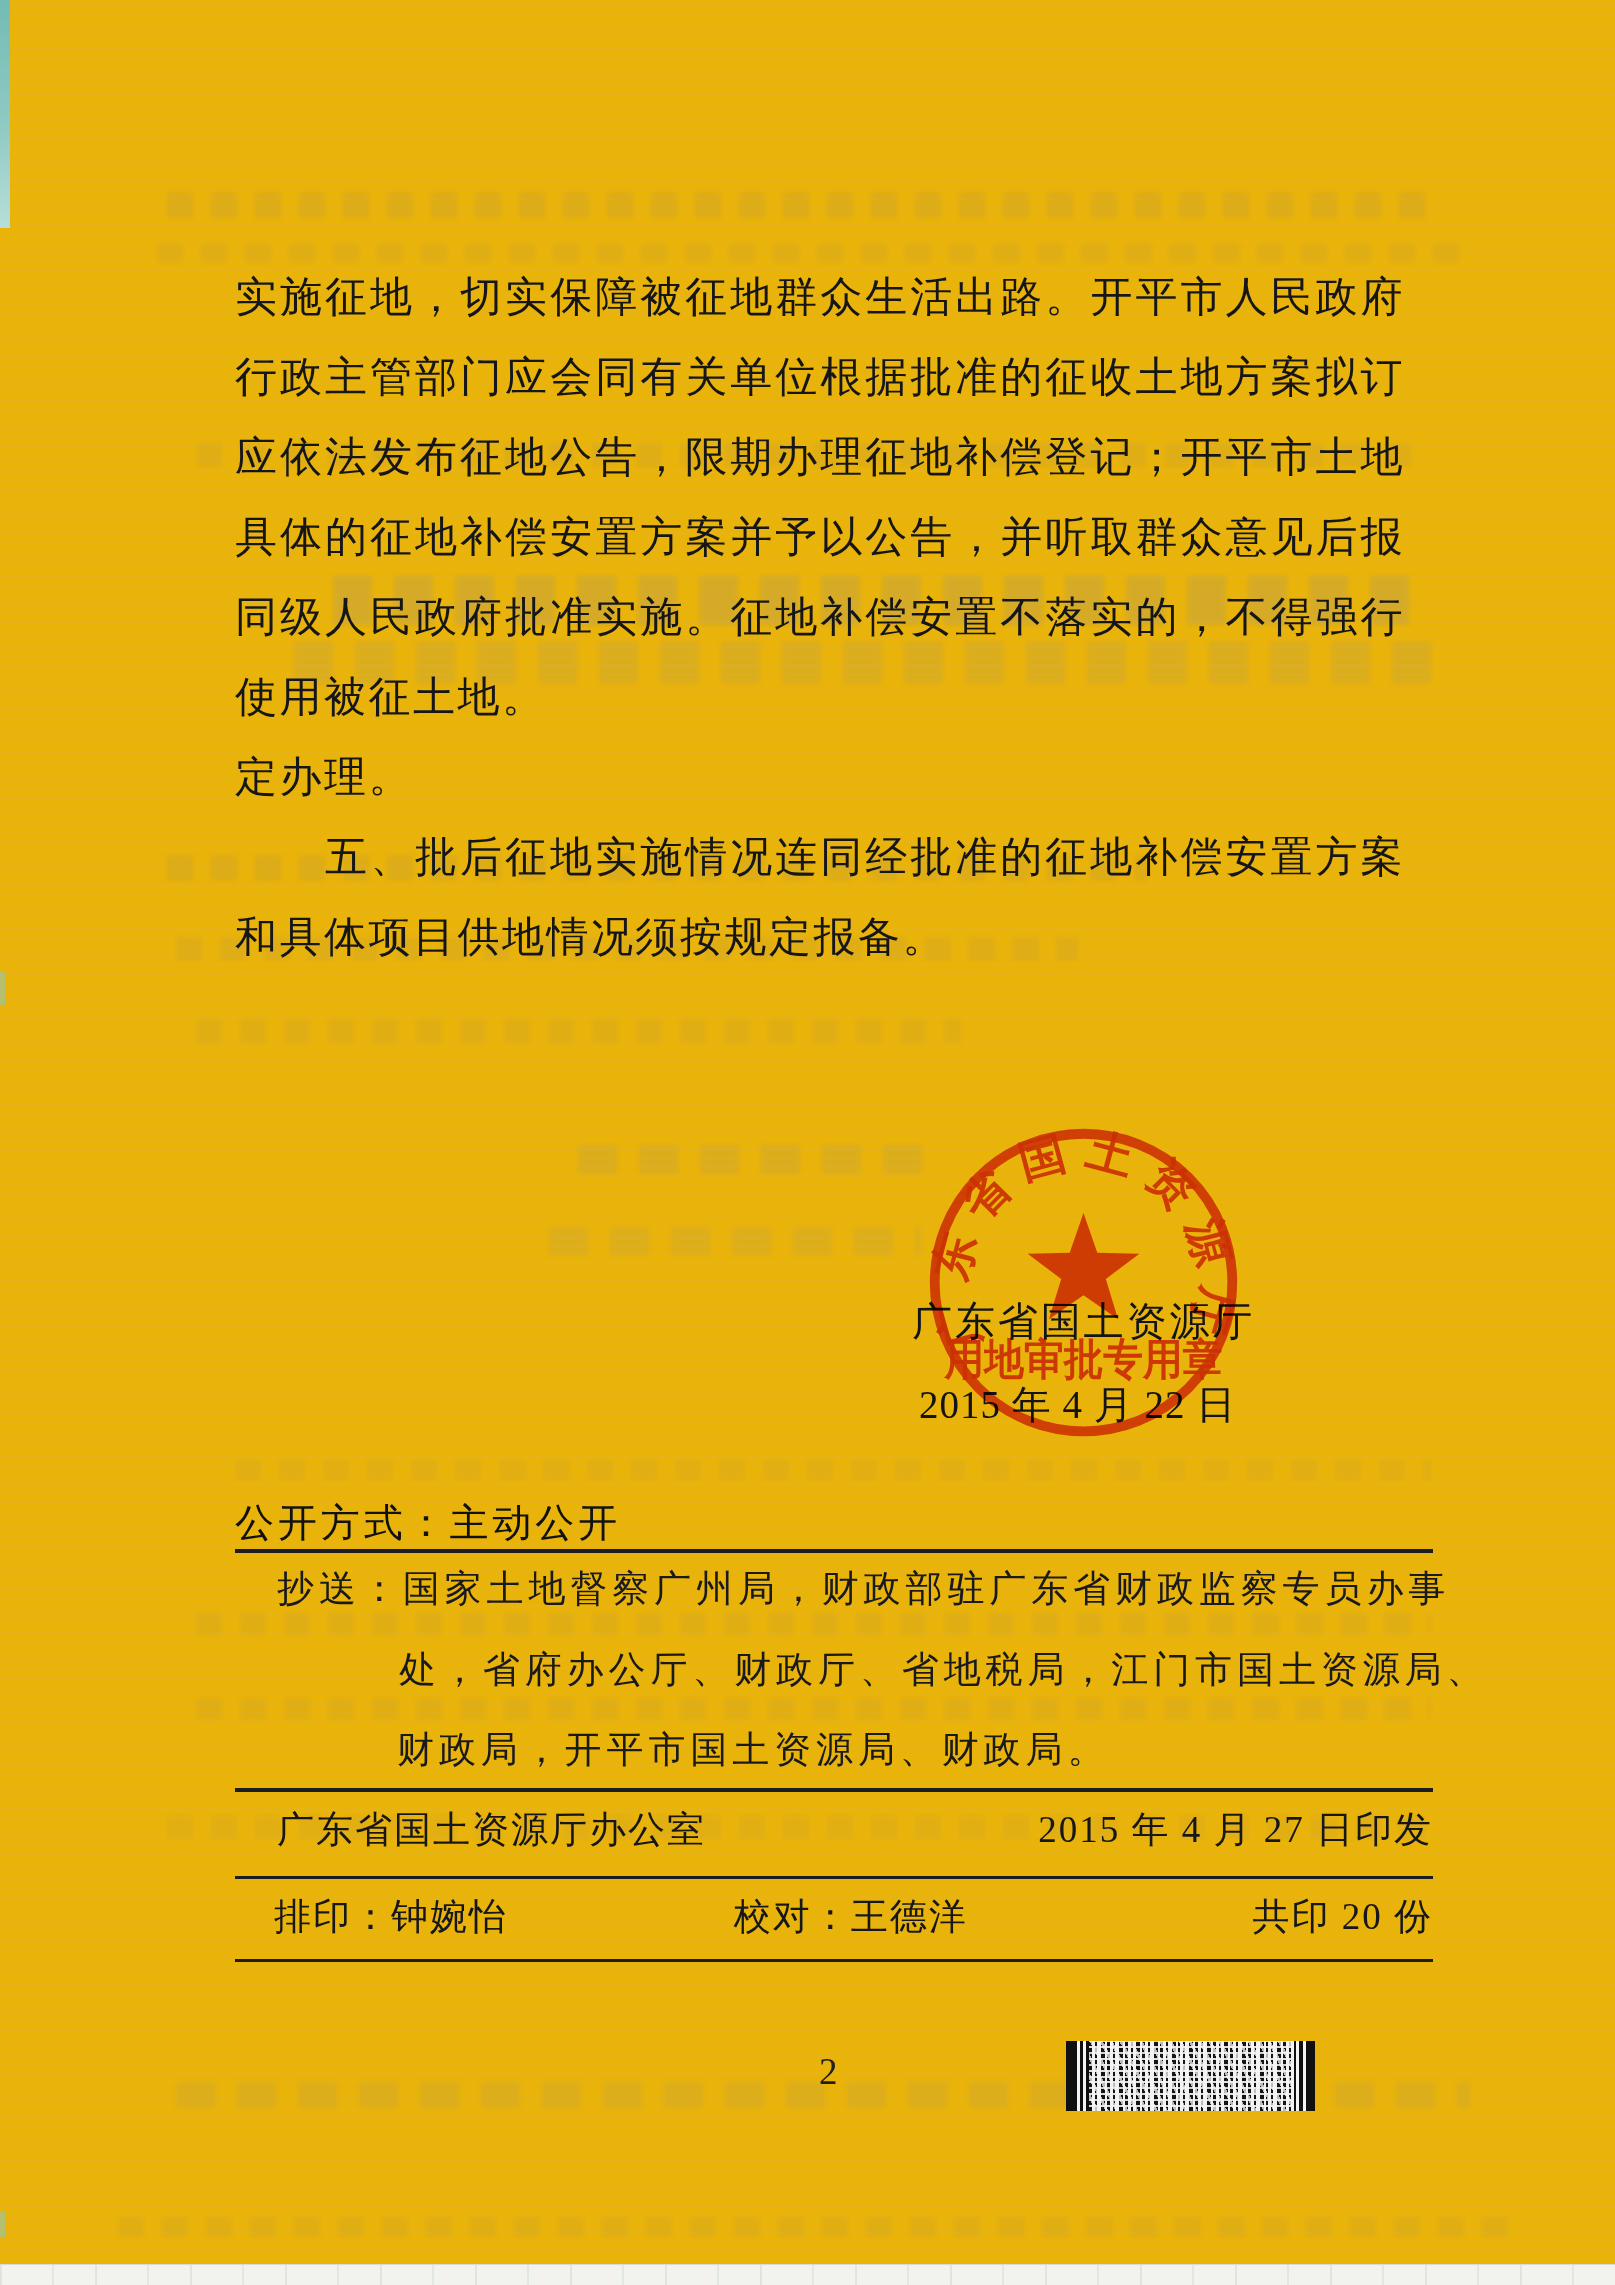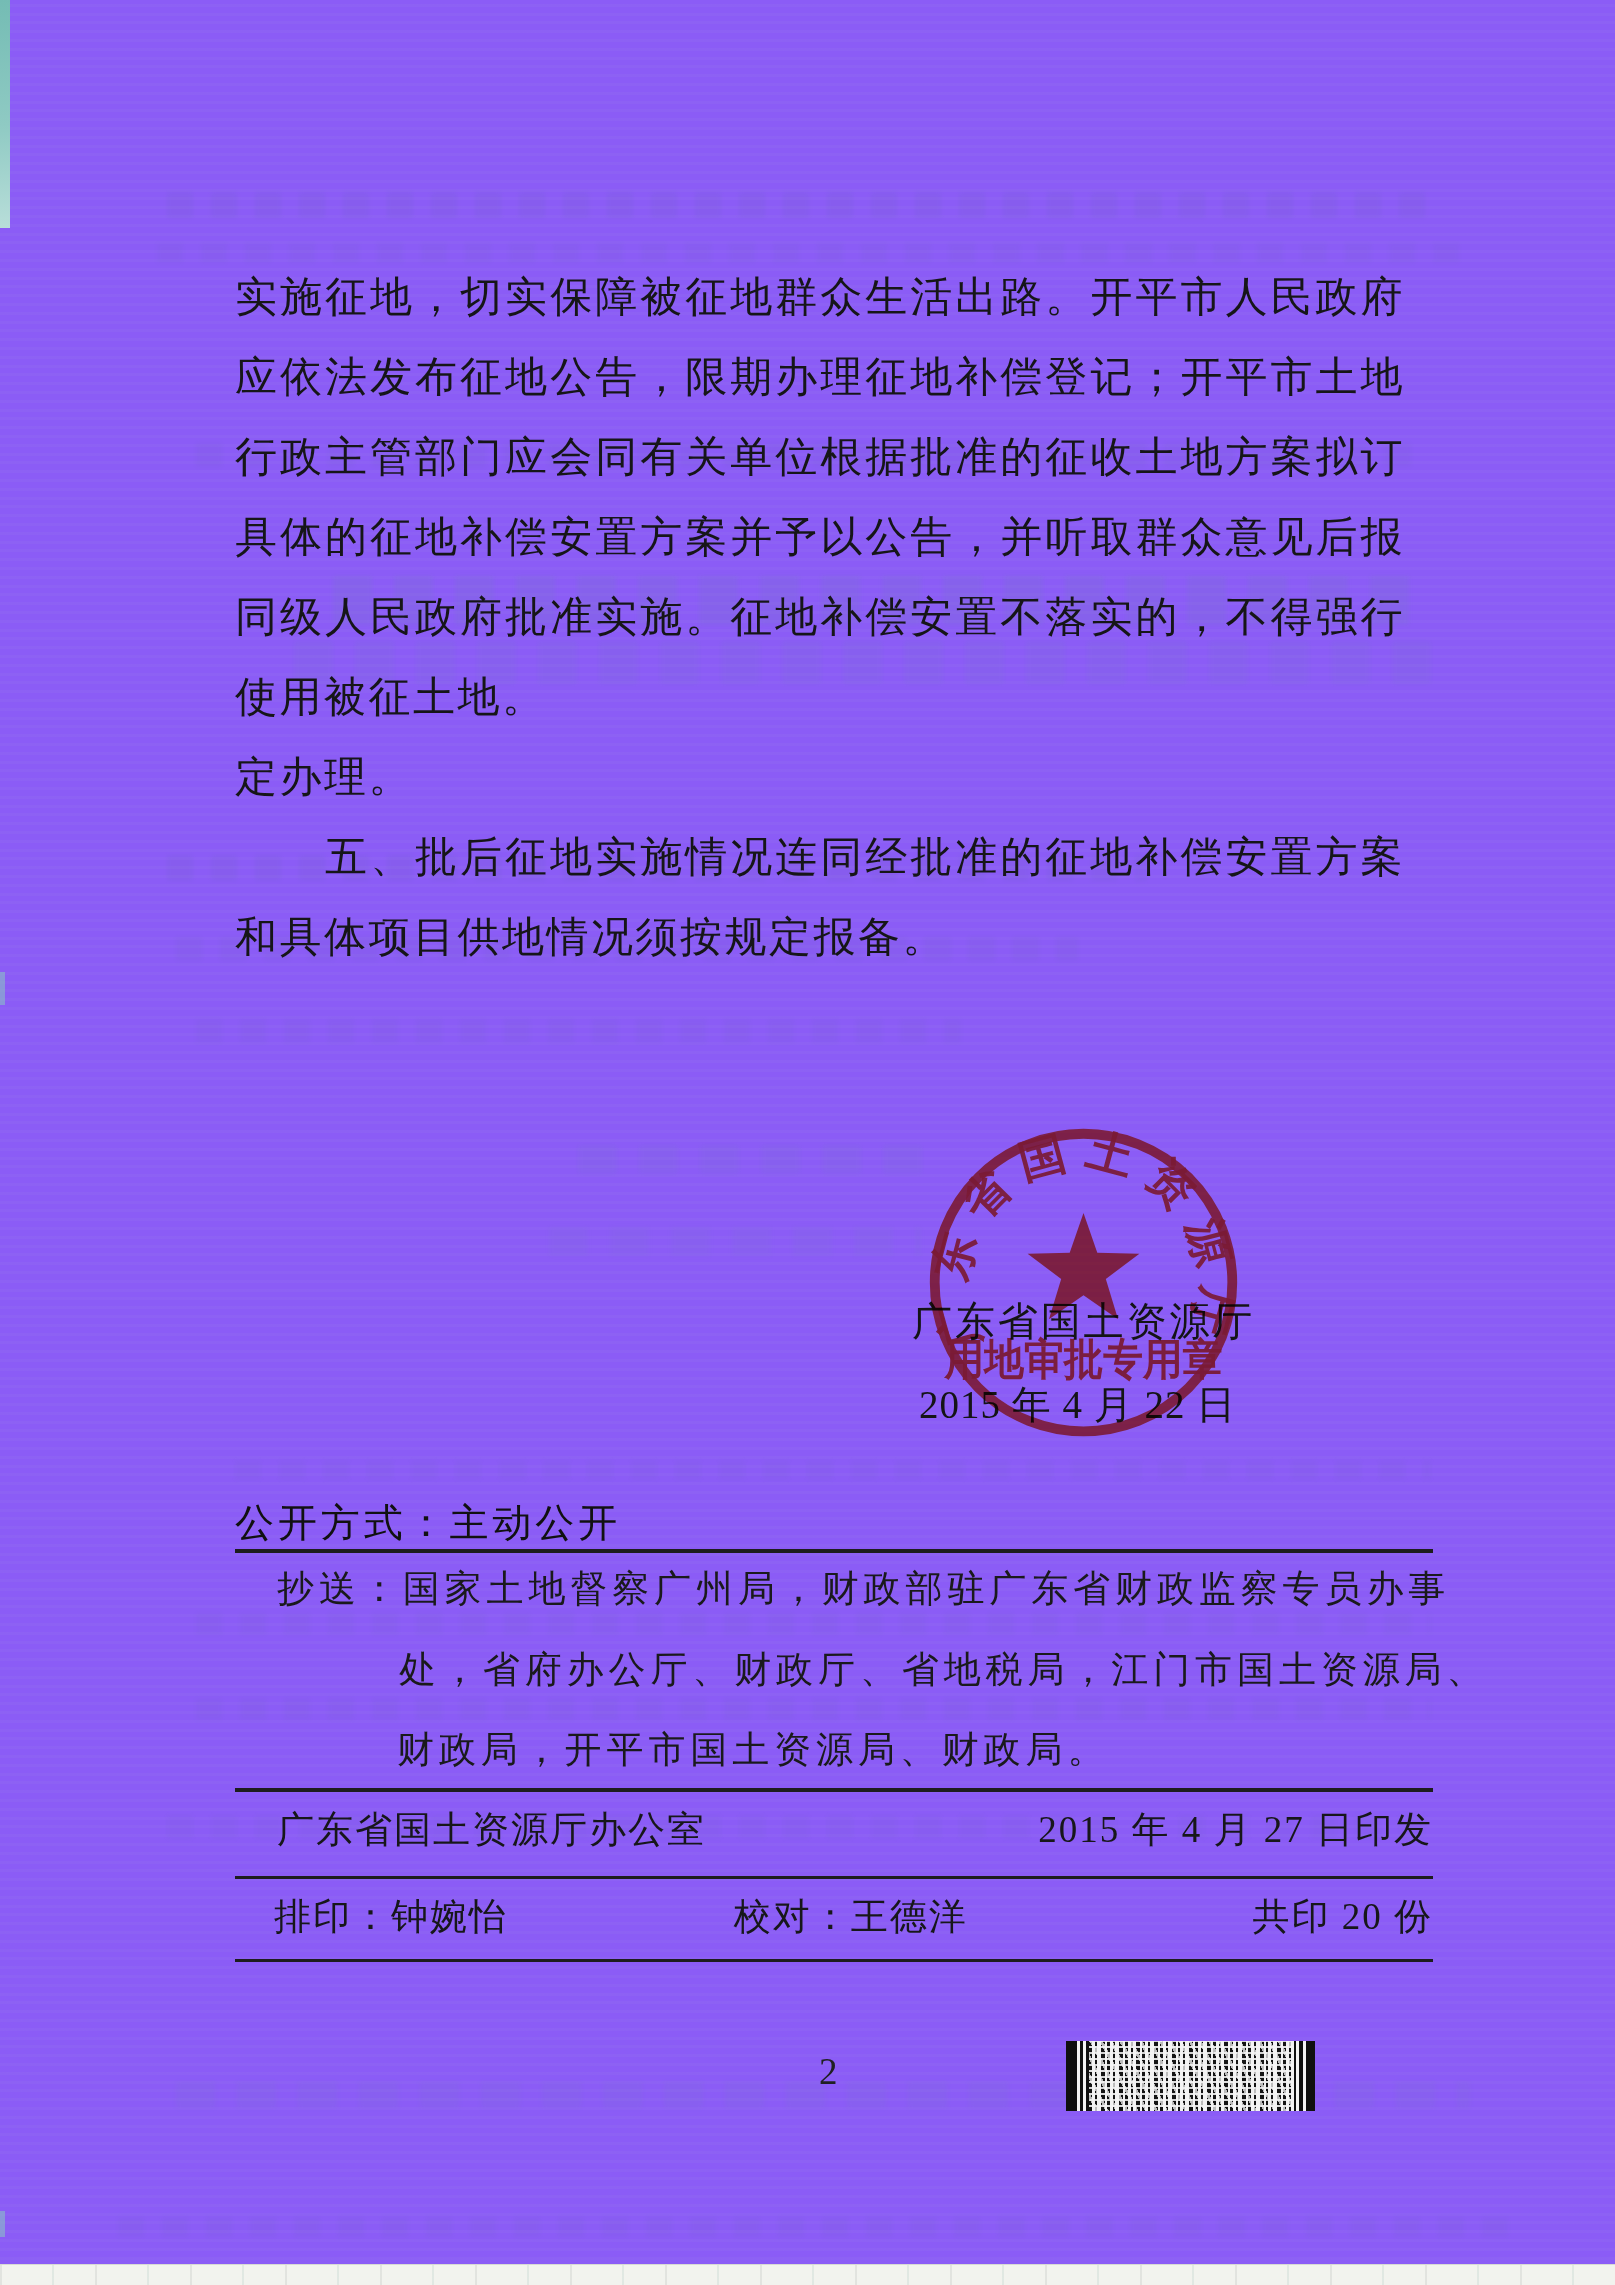--- a/index.html
+++ b/index.html
@@ -1,18 +1,18 @@
 <!DOCTYPE html>
 <html><head>
 <meta charset="utf-8">
 <style>
   html,body{margin:0;padding:0;background:#9a9a9a;}
   .page{
     position:relative;width:1615px;height:2286px;overflow:hidden;
-    background:#8b5cf6;
+    background:#eab308;
     font-family:"Liberation Serif","DejaVu Serif",serif;
     color:#1b1b1d;
   }
   
   .page::before{
     content:"";position:absolute;inset:0;pointer-events:none;
     background:repeating-linear-gradient(0deg, rgba(180,190,210,.05) 0 2.9px, rgba(255,255,255,0) 2.9px 8.8px);
   }
   
   .teal-strip{position:absolute;left:0;top:0;width:9.8px;height:228px;
@@ -99,22 +99,22 @@
   <div class="ghost blue faint" style="left:549px;top:1227px;width:372px;height:29px;opacity:.45;"></div>
   <div class="ghost faint" style="left:235px;top:1460px;width:1196px;height:19.6px;opacity:.35;"></div>
   <div class="ghost faint" style="left:196px;top:1613px;width:1235px;height:21.6px;opacity:.4;"></div>
   <div class="ghost faint" style="left:196px;top:1698px;width:1235px;height:21.6px;opacity:.4;"></div>
   <div class="ghost faint" style="left:167px;top:1815px;width:1274px;height:23.5px;opacity:.35;"></div>
   <div class="ghost blue faint" style="left:176px;top:2082px;width:1294px;height:25.5px;opacity:.5;"></div>
   <div class="ghost faint" style="left:118px;top:2217px;width:1392px;height:19.6px;opacity:.4;"></div>
 
   <div class="body-block">
       <div class="bline just">实施征地，切实保障被征地群众生活出路。开平市人民政府</div>
+      <div class="bline just">行政主管部门应会同有关单位根据批准的征收土地方案拟订</div>
       <div class="bline just">应依法发布征地公告，限期办理征地补偿登记；开平市土地</div>
-      <div class="bline just">行政主管部门应会同有关单位根据批准的征收土地方案拟订</div>
       <div class="bline just">具体的征地补偿安置方案并予以公告，并听取群众意见后报</div>
       <div class="bline just">同级人民政府批准实施。征地补偿安置不落实的，不得强行</div>
       <div class="bline">使用被征土地。</div>
       <div class="bline">定办理。</div>
       <div class="bline just ind">五、批后征地实施情况连同经批准的征地补偿安置方案</div>
       <div class="bline">和具体项目供地情况须按规定报备。</div>
     </div>
 
   <div class="sig-agency">广东省国土资源厅</div>
   <div class="sig-date">2015 年 4 月 22 日</div>

